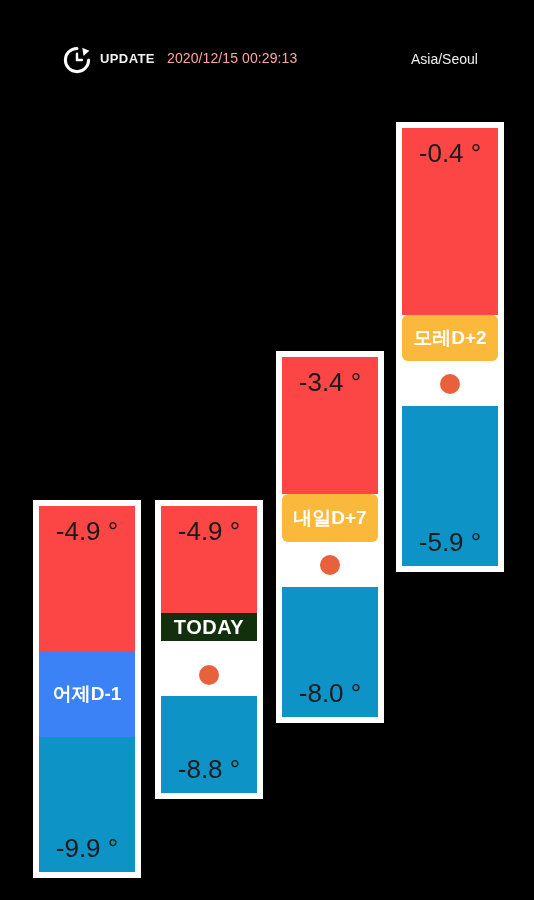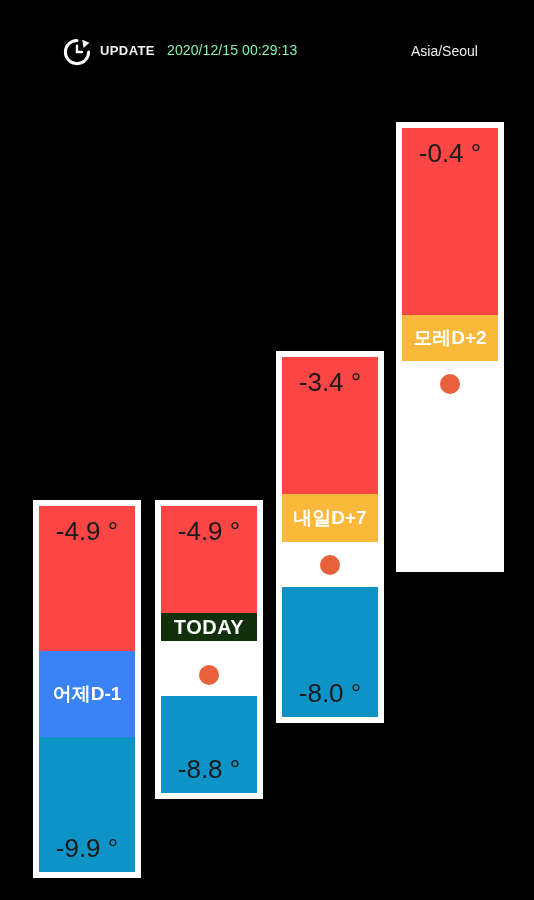--- a/index.html
+++ b/index.html
@@ -13,21 +13,21 @@
     position: relative;
     overflow: hidden;
     font-family: "Liberation Sans", "DejaVu Sans", sans-serif;
     background: #000000;
   }
 
   
   #topbar {
     position: absolute;
     left: 0;
-    top: 0;
+    top: 8px;
     width: 450px;
     height: 95px;
   }
   #refresh-icon {
     position: absolute;
     left: 62px;
     top: 37px;
     width: 30px;
     height: 30px;
   }
@@ -39,21 +39,21 @@
     font-weight: bold;
     letter-spacing: 0.4px;
     color: #f2f2f2;
     white-space: nowrap;
   }
   #update-time {
     position: absolute;
     left: 167px;
     top: 42px;
     font-size: 14px;
-    color: #86efac;
+    color: #fca5a5;
     white-space: nowrap;
     letter-spacing: 0.1px;
   }
   #timezone-label {
     position: absolute;
     left: 411px;
     top: 43px;
     font-size: 14px;
     color: #eeeeee;
     white-space: nowrap;
@@ -89,21 +89,21 @@
   .seg-gap {
     background: #ffffff;
   }
   .seg-label {
     display: flex;
     align-items: center;
     justify-content: center;
   }
   .seg-label.day-yesterday { background: #3b82f6; }
   .seg-label.day-today     { background: #12300c; }
-  .seg-label.day-amber     { background: #fbb93c; }
+  .seg-label.day-amber     { background: #fbb93c; border-radius: 6px; }
 
   .seg-label span {
     font-size: 19px;
     font-weight: bold;
     color: #ffffff;
     letter-spacing: 0px;
     white-space: nowrap;
   }
   .seg-label.day-today span {
     font-size: 20px;
@@ -199,14 +199,17 @@
     <div class="bar-inner">
       <div class="seg seg-high" style="top: 0px; height: 187px;">
         <div class="temp-text temp-high">-0.4 °</div>
       </div>
       <div class="seg seg-label day-amber" style="top: 187px; height: 46px;">
         <span>모레D+2</span>
       </div>
       <div class="seg seg-gap" style="top: 233px; height: 45px;">
         <div class="dot" style="top: 13px;"></div>
       </div>
+      <div class="seg seg-low" style="top: 278px; height: 160px;">
+        <div class="temp-text temp-low">-5.9 °</div>
+      </div>
     </div>
   </div>
 
 </body></html>

